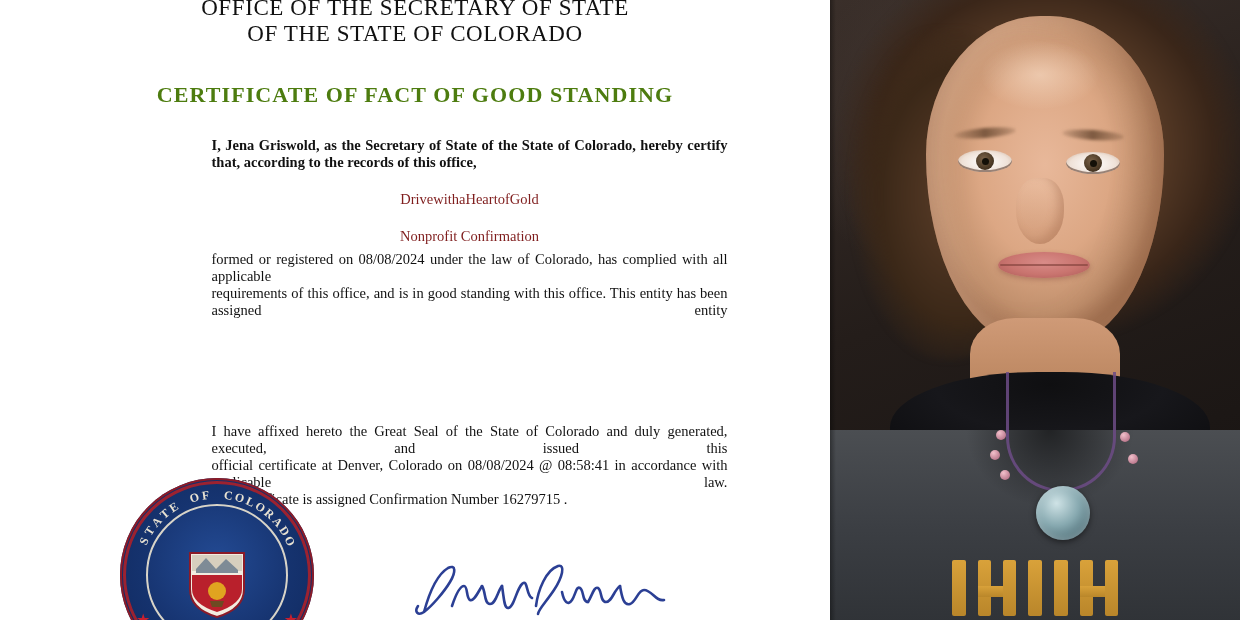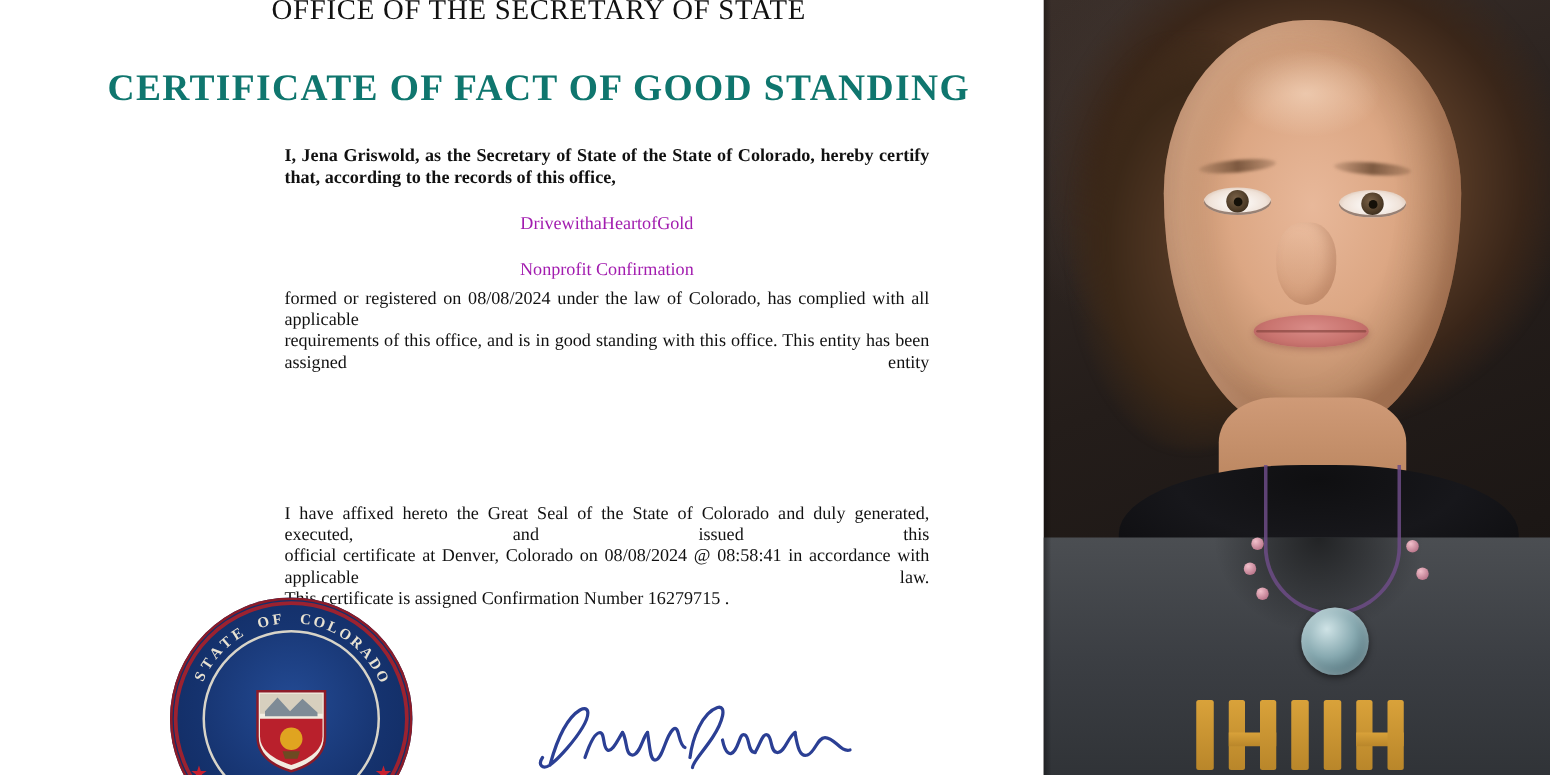--- a/index.html
+++ b/index.html
@@ -11,21 +11,20 @@
     overflow: hidden;
     background: #ffffff;
     font-family: "Liberation Serif", serif;
   }
   .stage {
     position: relative;
     width: 1240px;
     height: 620px;
     display: flex;
     background: #ffffff;
-    padding-left: 16px;
   }
 
   
   .doc-pane {
     position: relative;
     width: 830px;
     height: 620px;
     background: #ffffff;
     overflow: hidden;
   }
@@ -52,23 +51,23 @@
   }
   .doc-head .line2 {
     font-size: 23px;
     line-height: 28px;
     letter-spacing: 0.6px;
   }
   .doc-title {
     text-align: center;
     font-family: "Liberation Serif", serif;
     font-weight: bold;
-    font-size: 30px;
+    font-size: 22px;
     letter-spacing: 1.1px;
-    color: #0f766e;
+    color: #4d7c0f;
     margin-top: 34px;
   }
   .body-text {
     margin: 0 auto;
     width: 628px;
     padding-left: 109px;
     padding-right: 0;
     font-size: 14.5px;
     line-height: 17px;
     color: #111;
@@ -76,21 +75,21 @@
   }
   .para1 {
     margin-top: 29px;
     width: 625px;
     font-weight: bold;
   }
   .centered-line {
     text-align: center;
     width: 625px;
     font-size: 14.5px;
-    color: #a21caf;
+    color: #7f1d1d;
   }
   .entity-name { margin-top: 20px; }
   .isa { margin-top: 31px; }
   .corp-type { margin-top: 20px; }
   .para2 {
     margin-top: 6px;
     width: 625px;
     text-align: justify;
   }
   .para2 .spread {
@@ -428,20 +427,21 @@
 </head>
 <body>
 
 <div class="stage">
 
   <div class="doc-pane">
     <div class="doc-inner">
 
       <div class="doc-head">
         <div class="line1">OFFICE OF THE SECRETARY OF STATE</div>
+        <div class="line2">OF THE STATE OF COLORADO</div>
       </div>
 
       <div class="doc-title">CERTIFICATE OF FACT OF GOOD STANDING</div>
 
       <div class="body-text para1">I, Jena Griswold, as the Secretary of State of the State of Colorado, hereby certify that, according to the records of this office,</div>
 
       <div class="body-text centered-line entity-name">DrivewithaHeartofGold</div>
 
 
       <div class="body-text centered-line corp-type">Nonprofit Confirmation</div>

